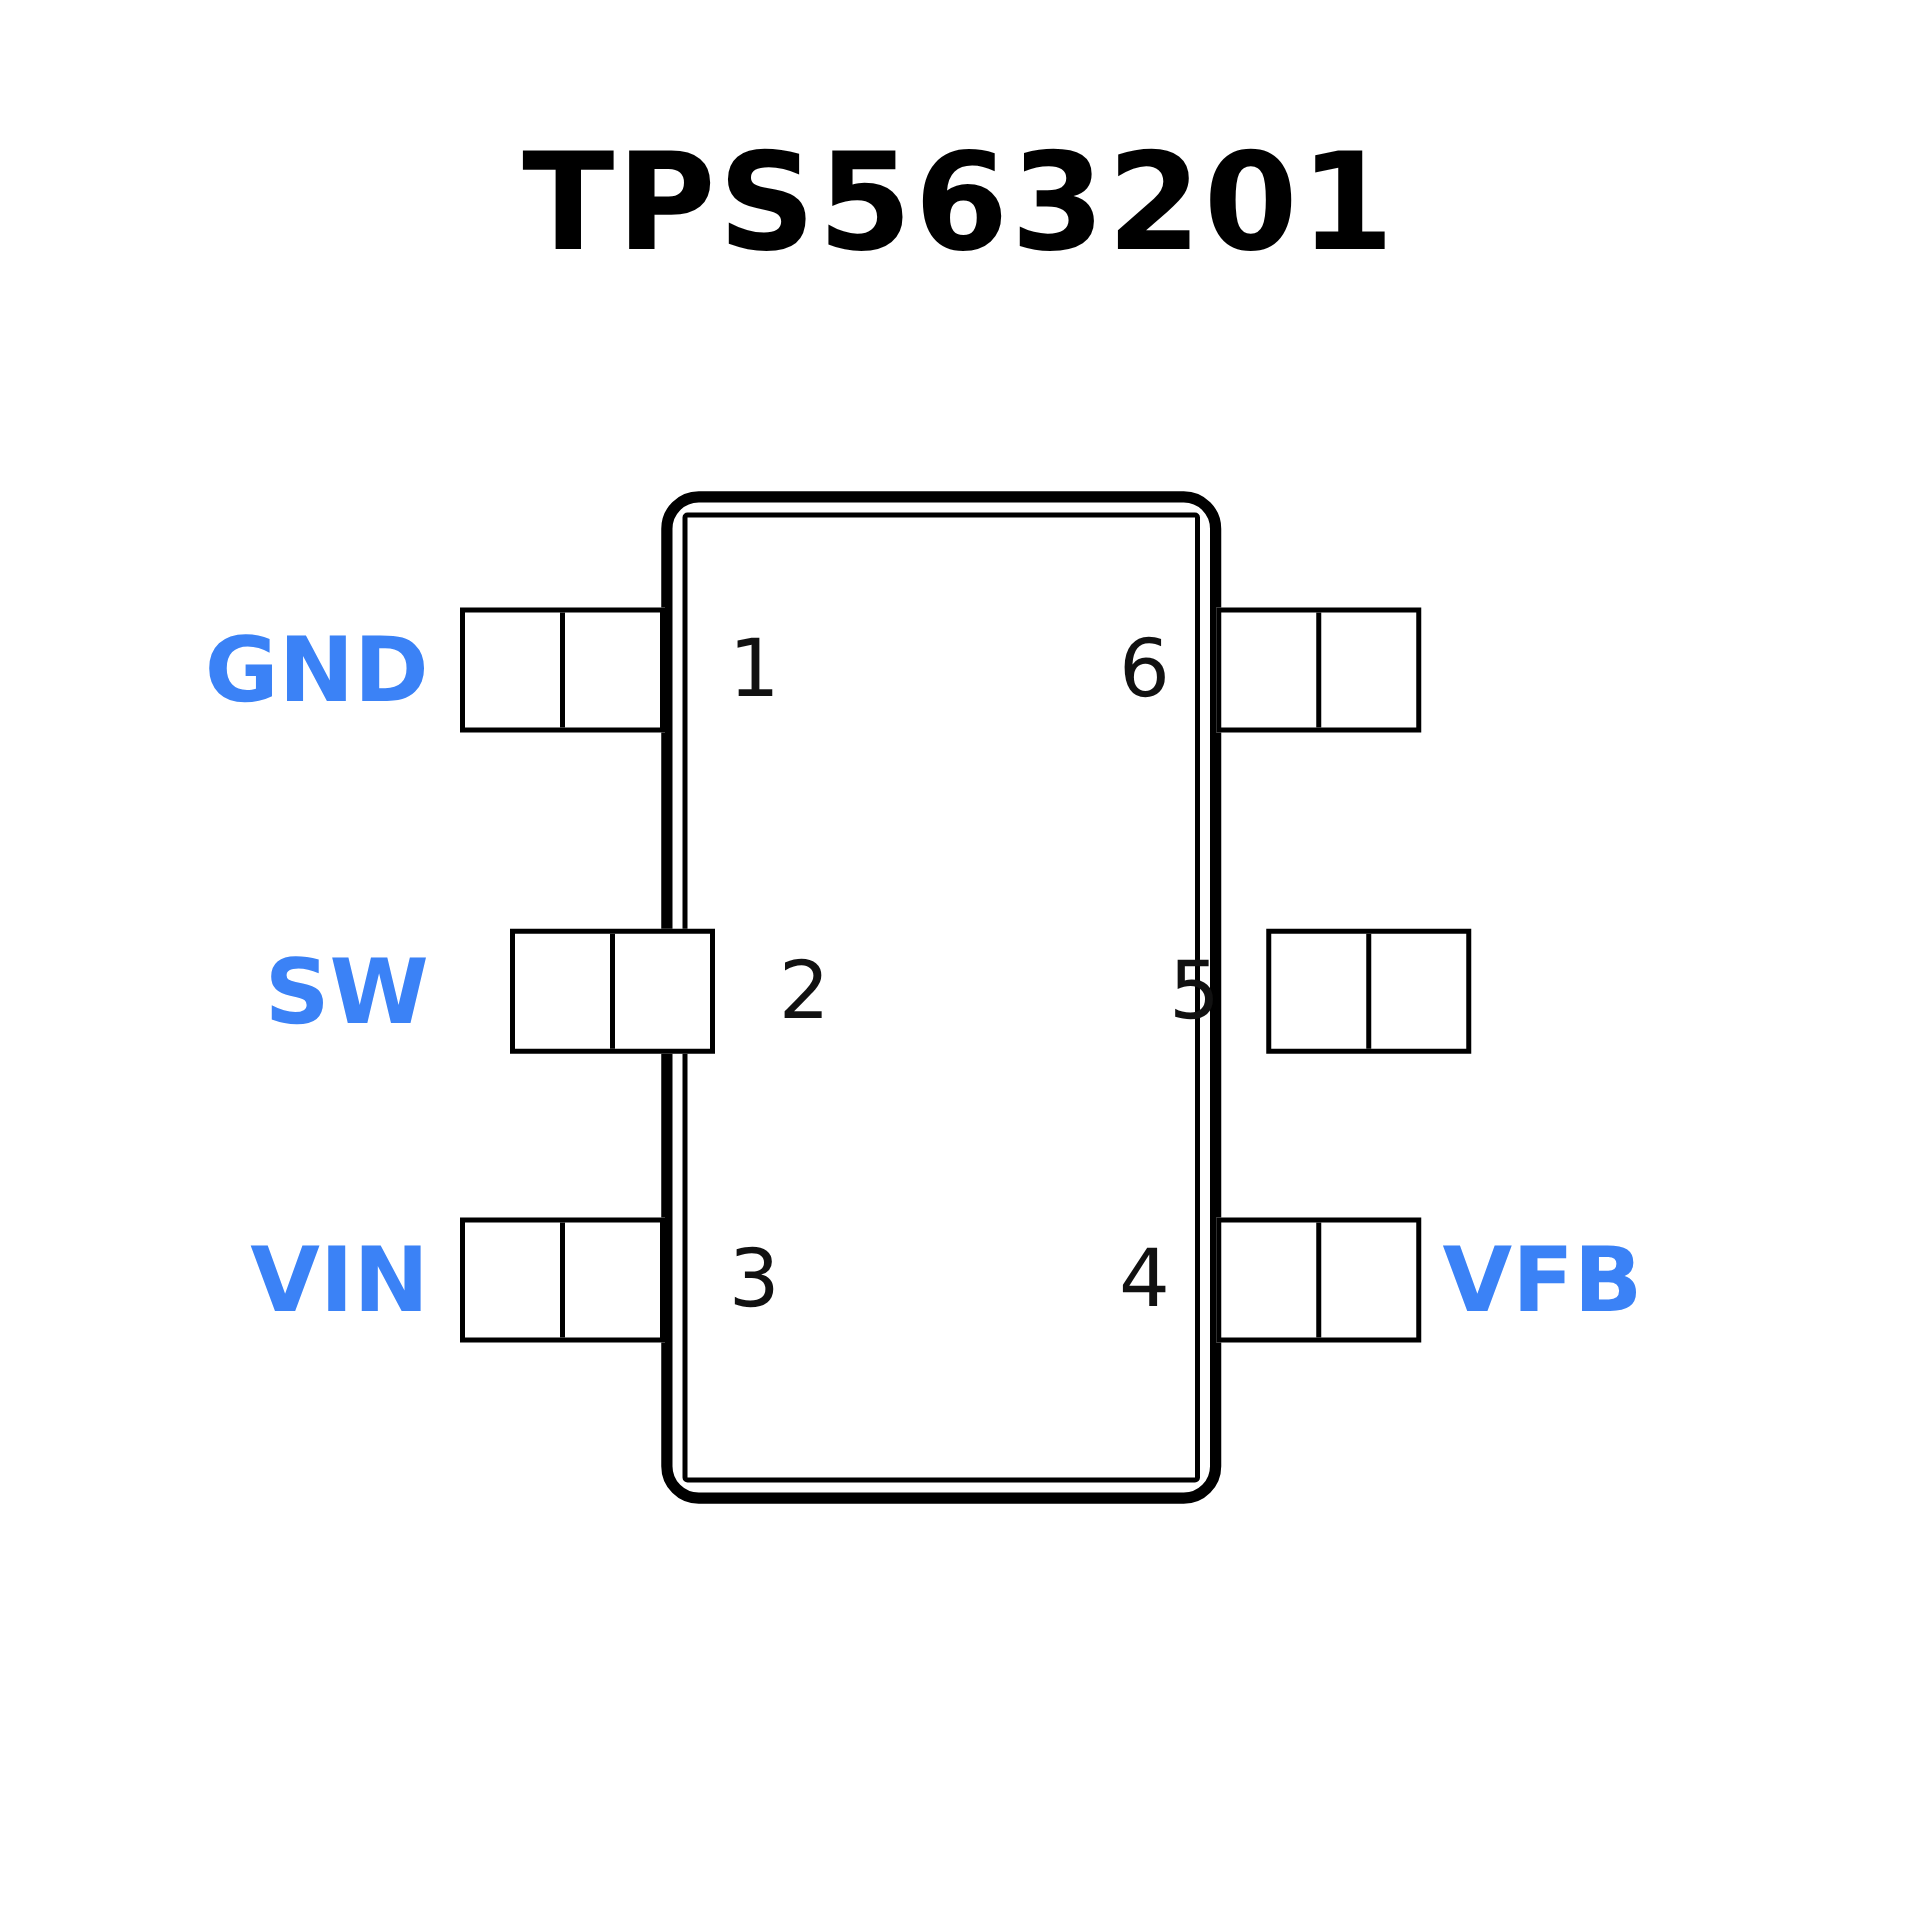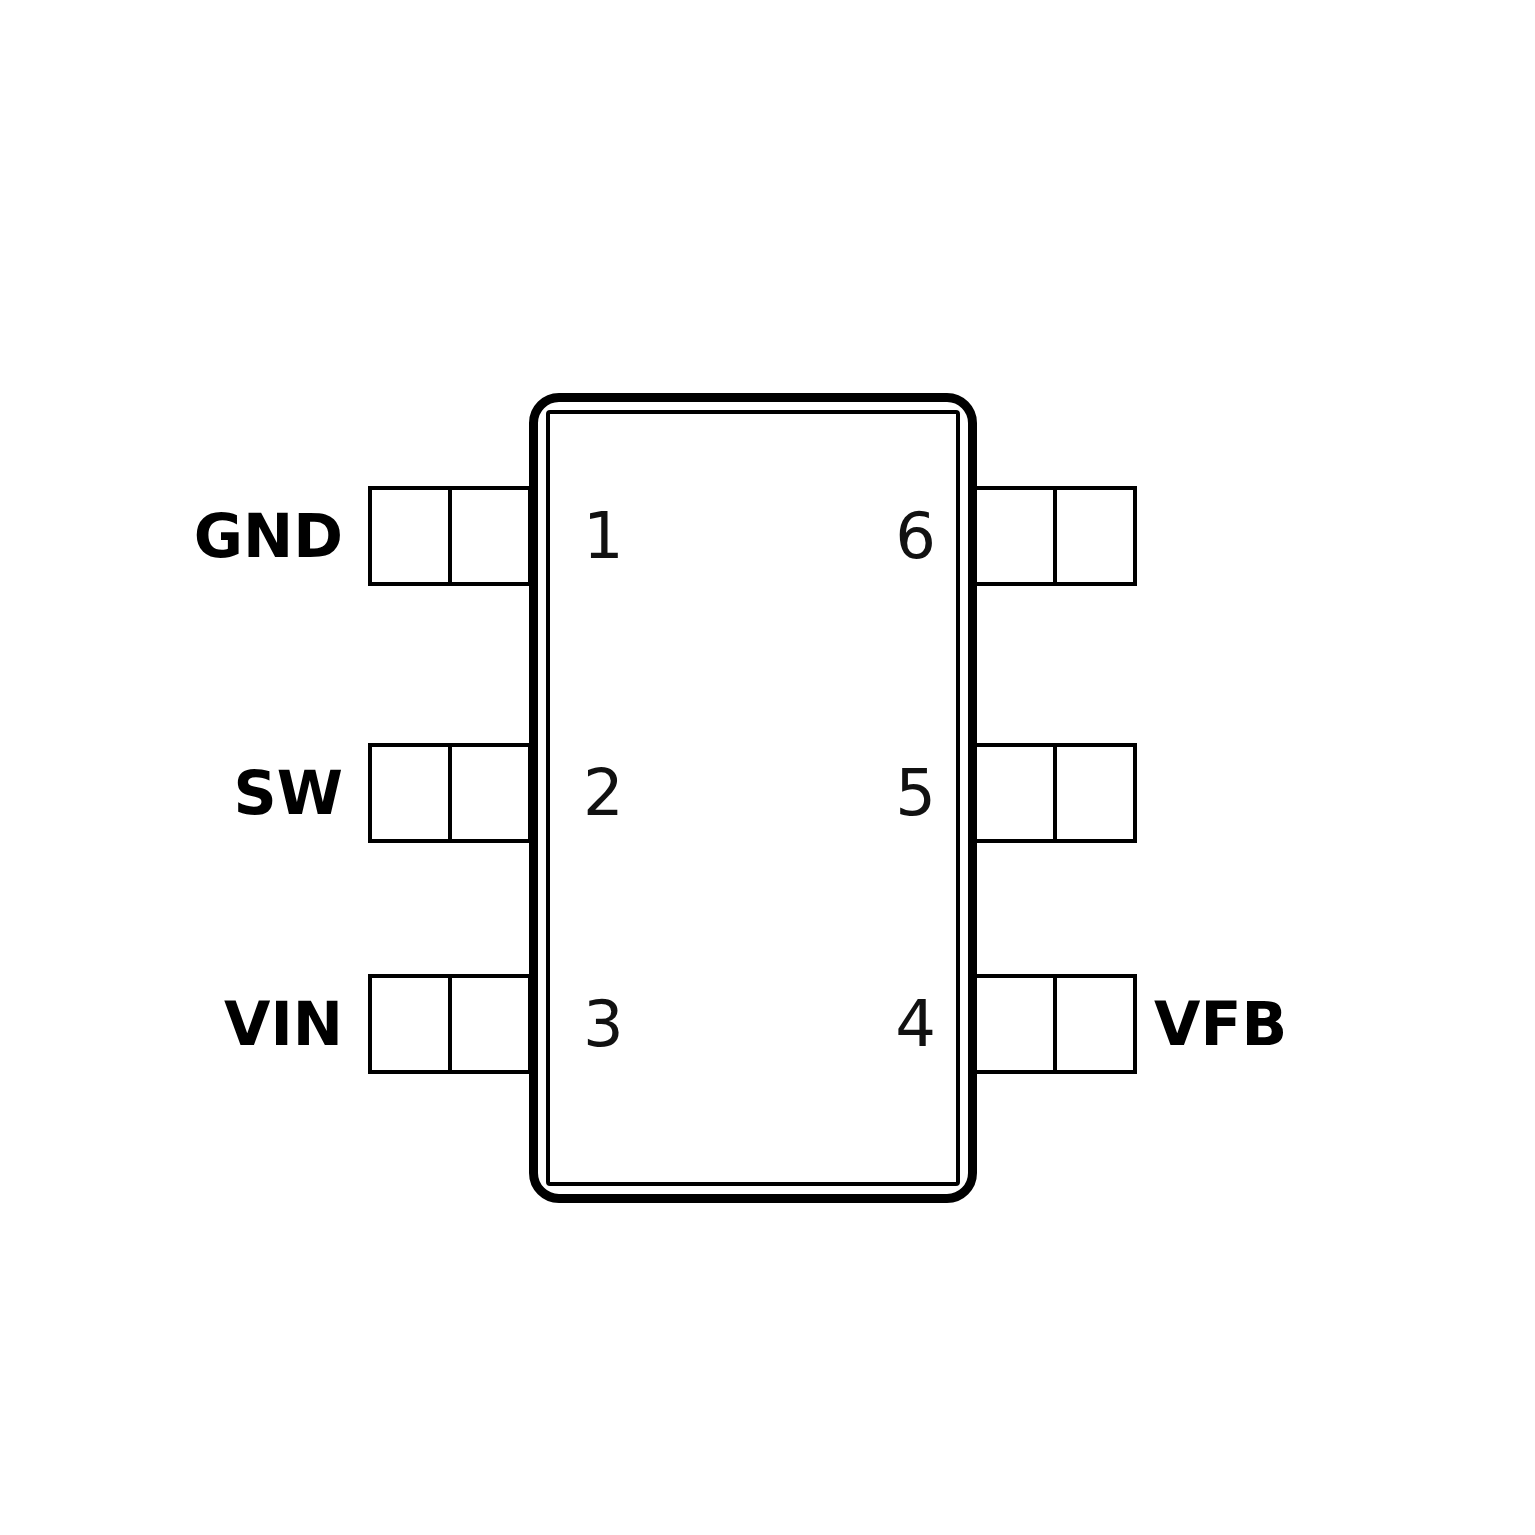--- a/index.html
+++ b/index.html
@@ -64,51 +64,52 @@
     top: 0;
     bottom: 0;
     left: 50%;
     width: 4px;
     margin-left: -2px;
     background: #000000;
   }
   .pad-left  { left: 368px; }
   .pad-right { left: 973px; }
   .r1 { top: 486px; }
-  .r2 { top: 743px; }
+  .r2 { top: 743px; margin-left: 40px; }
   .r3 { top: 974px; }
   
   .pin-num {
     position: absolute;
     height: 100px;
     line-height: 100px;
     font-size: 64px;
     font-weight: 400;
     color: #111111;
   }
   .num-left  { left: 583px; }
   .num-right { left: 856px; width: 80px; text-align: right; }
   
   .pin-label {
     position: absolute;
     height: 100px;
     line-height: 100px;
-    font-size: 60px;
+    font-size: 72px;
     font-weight: 700;
-    color: #000000;
+    color: #3b82f6;
     white-space: nowrap;
   }
   .label-left  { right: 1192px; }
   .label-right { left: 1154px; }
 </style>
 </head>
 <body>
 
 <div class="canvas">
 
+  <div class="title">TPS563201</div>
 
   <div class="chip-outer">
     <div class="chip-inner"></div>
   </div>
 
   <div class="pin-pad pad-left r1"></div>
   <div class="pin-pad pad-left r2"></div>
   <div class="pin-pad pad-left r3"></div>
 
   <div class="pin-pad pad-right r1"></div>

